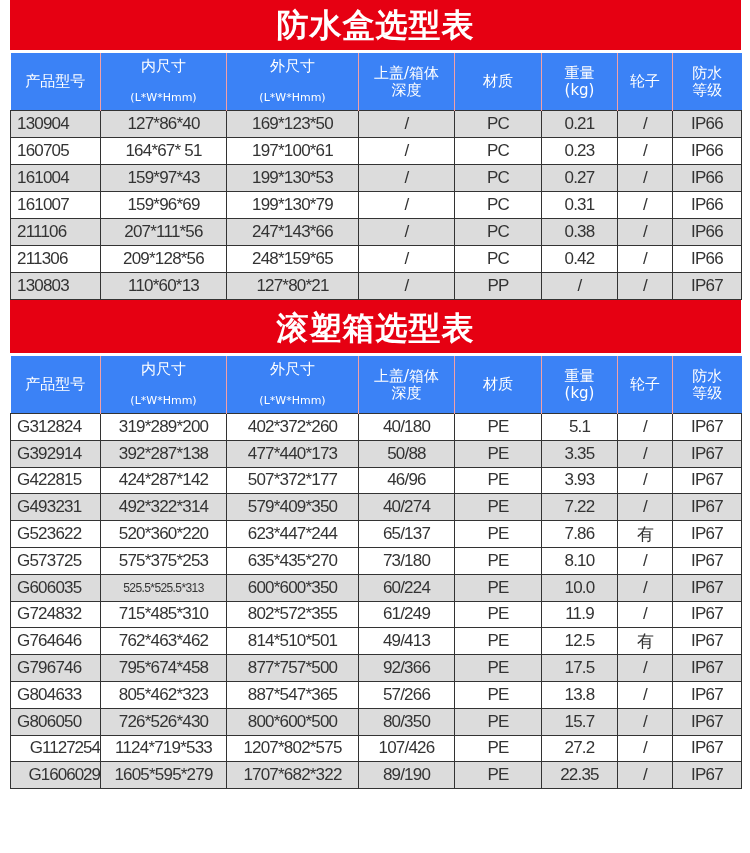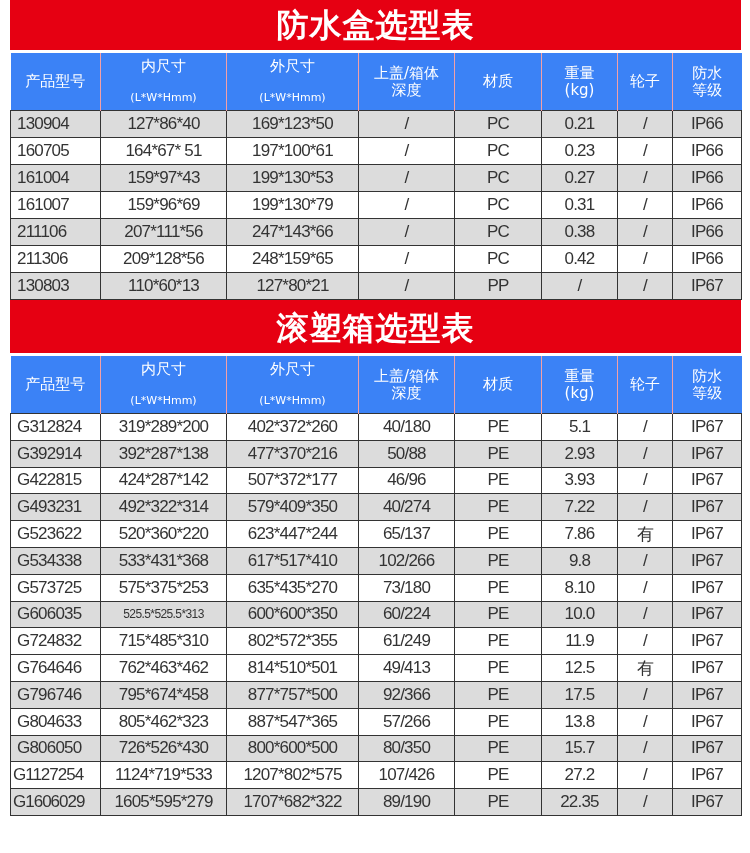--- a/index.html
+++ b/index.html
@@ -14,21 +14,21 @@
   th { background:#3b82f6; color:#fff; font-weight:normal; font-family:"DejaVu Sans",sans-serif; font-size:15px; line-height:17px; border-left:1px solid #f3a0a6; border-right:1px solid #f3a0a6; height:57px; padding:0; text-align:center; vertical-align:middle; }
   th:first-child { border-left:none; } th:last-child{ border-right:none; }
   th .sub { display:block; font-size:11px; line-height:14px; margin-top:16px; }
   td { border:1px solid #333; font-size:17px; color:#333; text-align:center; padding:0; white-space:nowrap; overflow:hidden; letter-spacing:-0.8px; font-family:"Liberation Sans",sans-serif; }
   td:first-child { text-align:left; padding-left:6px; }
   .tbl1 td { height:26px;margin-top:16px; }
   .tbl2 td { height:25.8px; }
   tr.alt td { background:#dcdcdc; }
   tr.wht td { background:#ffffff; }
   td.small { font-size:12px; letter-spacing:-0.6px;margin-left:12px; }
-  td.tight { padding-left:2px !important; letter-spacing:-1px; }
+  td.tight { padding-left:2px !important; letter-spacing:-1px;text-align:right; }
   .redline { height:3px; background:#e60012; }
 </style>
 </head>
 <body>
 
 <div class="wrap">
 
   <div class="title-band t1">防水盒选型表</div>
   <div class="gap"></div>
   <table class="tbl1">
@@ -161,24 +161,24 @@
           <td>402*372*260</td>
           <td>40/180</td>
           <td>PE</td>
           <td>5.1</td>
           <td>/</td>
           <td>IP67</td>
         </tr>
         <tr class="alt">
           <td>G392914</td>
           <td>392*287*138</td>
-          <td>477*370*216</td>
+          <td>477*440*173</td>
           <td>50/88</td>
           <td>PE</td>
-          <td>2.93</td>
+          <td>3.35</td>
           <td>/</td>
           <td>IP67</td>
         </tr>
         <tr class="wht">
           <td>G422815</td>
           <td>424*287*142</td>
           <td>507*372*177</td>
           <td>46/96</td>
           <td>PE</td>
           <td>3.93</td>
@@ -196,30 +196,20 @@
           <td>IP67</td>
         </tr>
         <tr class="wht">
           <td>G523622</td>
           <td>520*360*220</td>
           <td>623*447*244</td>
           <td>65/137</td>
           <td>PE</td>
           <td>7.86</td>
           <td>有</td>
-          <td>IP67</td>
-        </tr>
-        <tr class="alt">
-          <td>G534338</td>
-          <td>533*431*368</td>
-          <td>617*517*410</td>
-          <td>102/266</td>
-          <td>PE</td>
-          <td>9.8</td>
-          <td>/</td>
           <td>IP67</td>
         </tr>
         <tr class="wht">
           <td>G573725</td>
           <td>575*375*253</td>
           <td>635*435*270</td>
           <td>73/180</td>
           <td>PE</td>
           <td>8.10</td>
           <td>/</td>

